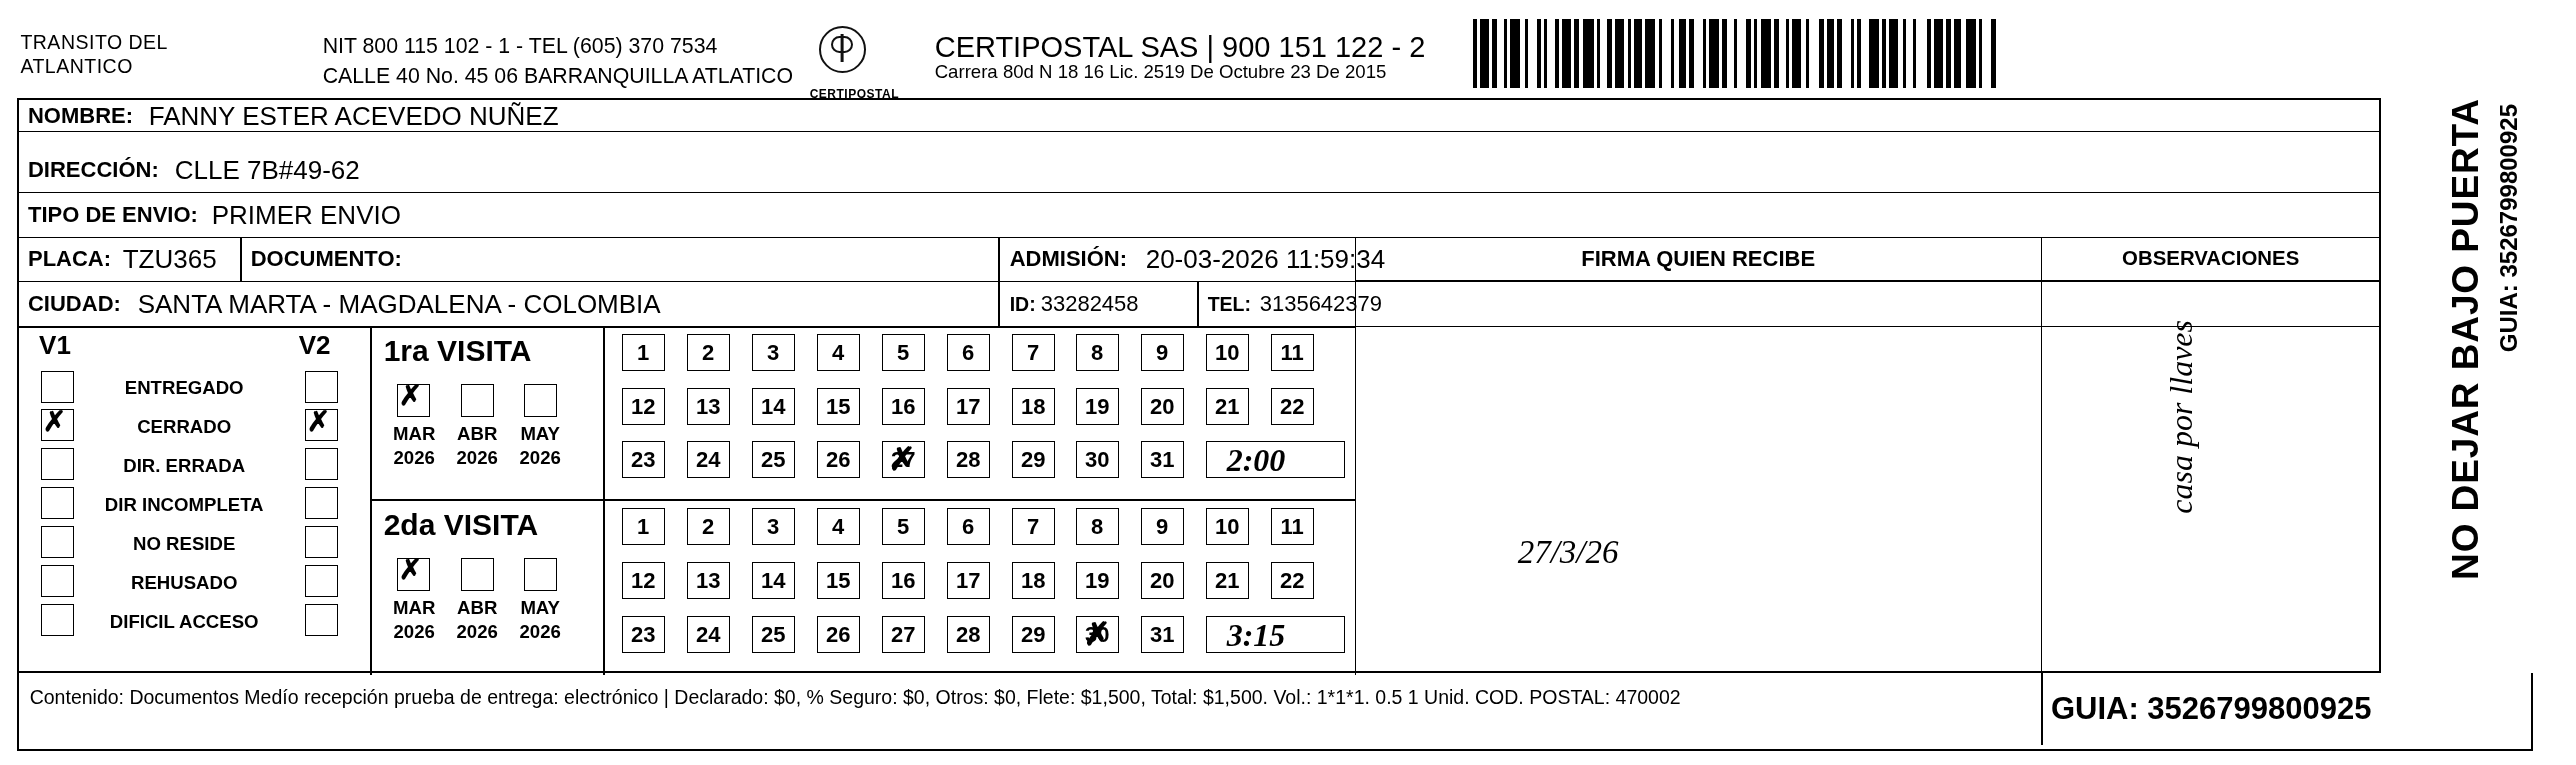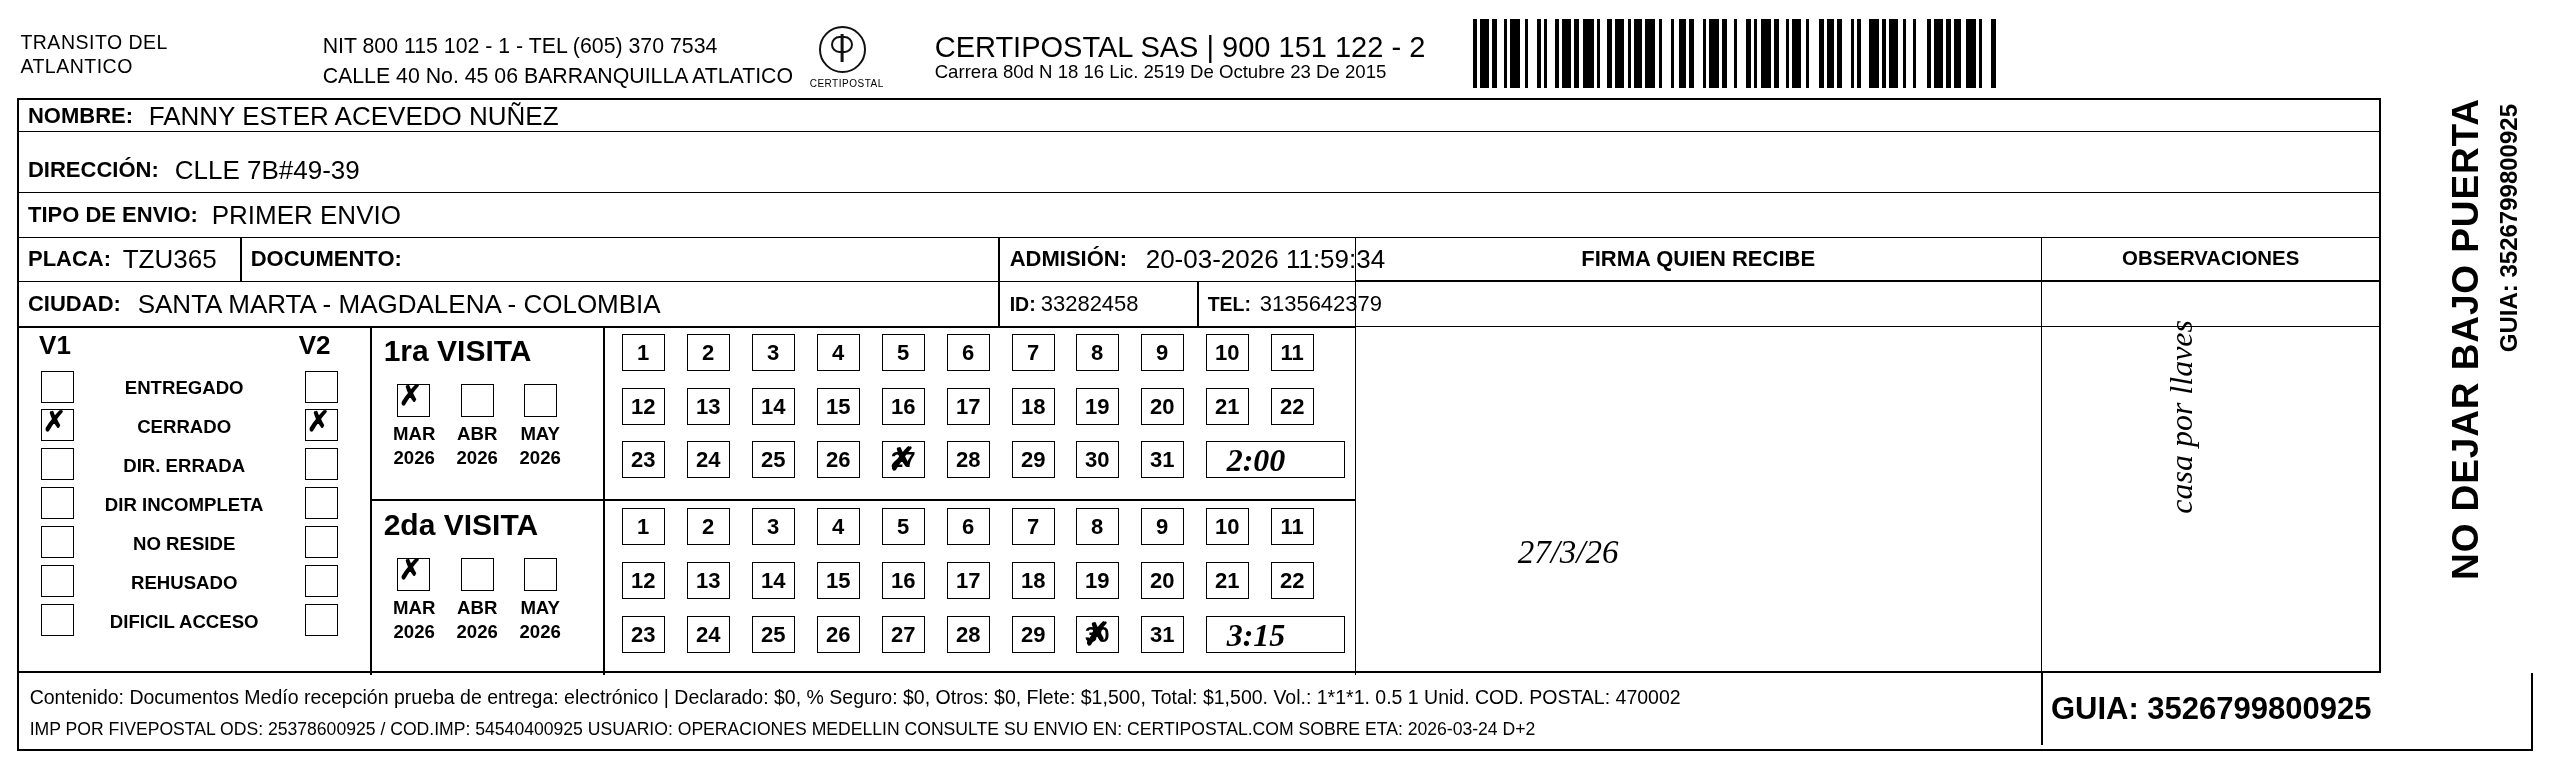--- a/index.html
+++ b/index.html
@@ -11,21 +11,21 @@
   
   .hdr{position:absolute;left:0;top:0;width:2544px;height:91px;}
   .hdr .origin{position:absolute;left:3.7px;top:20.4px;font-size:19.5px;line-height:24px;letter-spacing:0.5px;}
   .hdr .nit{position:absolute;left:306px;top:22px;font-size:21.3px;line-height:30px;}
   .hdr .certi-name{position:absolute;left:918px;top:22px;font-size:29px;}
   .hdr .certi-addr{position:absolute;left:918px;top:52px;font-size:18.6px;}
   .logo{position:absolute;left:793px;top:16.7px;width:65px;height:65px;text-align:center;}
   .logo .ring{width:43px;height:43px;border:2.8px solid #111;border-radius:50%;margin:0 auto;position:relative;}
   .logo .ring:after{content:"";position:absolute;left:50%;top:5.6px;width:2.8px;height:28px;background:#111;transform:translateX(-50%);}
   .logo .ring:before{content:"";position:absolute;left:10.2px;top:8.3px;width:18.6px;height:13px;border:2.8px solid #111;border-radius:9.3px;}
-  .logo .lw{font-size:10px;letter-spacing:0.5px;margin-top:5px;font-weight:normal;}
+  .logo .lw{font-size:12px;letter-spacing:0.5px;margin-top:14px;font-weight:bold;}
 
   
   .barcode{position:absolute;left:1456px;top:9.3px;width:877px;height:69px;display:flex;align-items:stretch;}
   .barcode i{display:block;height:100%;background:#000;}
 
   
   .frame{position:absolute;left:0;top:89px;width:2364px;height:575px;border:2.8px solid #000;box-sizing:border-box;}
   .row{position:absolute;left:0;width:100%;box-sizing:border-box;}
 
   .lbl{font-weight:bold;font-size:22px;}
@@ -204,21 +204,21 @@
 
     <div class="frame">
 
       <div class="row r-nombre">
         <span class="cellpad lbl" style="left:9.3px;">NOMBRE:</span>
         <span class="cellpad val" style="left:130px;">FANNY ESTER ACEVEDO NUÑEZ</span>
       </div>
 
       <div class="row r-direccion">
         <span class="cellpad lbl" style="left:9.3px;">DIRECCIÓN:</span>
-        <span class="cellpad val" style="left:156px;">CLLE 7B#49-39</span>
+        <span class="cellpad val" style="left:156px;">CLLE 7B#49-62</span>
       </div>
 
       <div class="row r-tipo">
         <span class="cellpad lbl" style="left:9.3px;">TIPO DE ENVIO:</span>
         <span class="cellpad val" style="left:193px;">PRIMER ENVIO</span>
       </div>
 
       <div class="row r-placa">
         <span class="cellpad lbl" style="left:9.3px;">PLACA:</span>
         <span class="cellpad val" style="left:104px;">TZU365</span>
@@ -377,21 +377,20 @@
           <div class="daybox" style="left:1122px;top:516px;">31</div>
           <div class="timebox" style="left:1187px;top:516px;"></div>
           <div class="hand" style="position:absolute;left:1208px;top:517px;font-size:32px;font-weight:bold;">3:15</div>
           <div class="vsep" style="left:584px;top:401px;height:174px;"></div>
         </div>
 
     </div>
 
     <div class="foot">
       <div class="l1">Contenido: Documentos Medío recepción prueba de entrega: electrónico | Declarado: $0, % Seguro: $0, Otros: $0, Flete: $1,500, Total: $1,500. Vol.: 1*1*1. 0.5  1 Unid. COD. POSTAL: 470002</div>
-      <div class="l2">IMP POR FIVEPOSTAL ODS: 25378600925 / COD.IMP: 54540400925 USUARIO: OPERACIONES MEDELLIN CONSULTE SU ENVIO EN: CERTIPOSTAL.COM SOBRE ETA: 2026-03-24 D+2</div>
       <div class="guia-box">GUIA: 3526799800925</div>
     </div>
 
     <div class="vstrip">
       <div class="vtitle">NO DEJAR BAJO PUERTA</div>
       <div class="vguia">GUIA: 3526799800925</div>
     </div>
 
   </div>
 </div>

